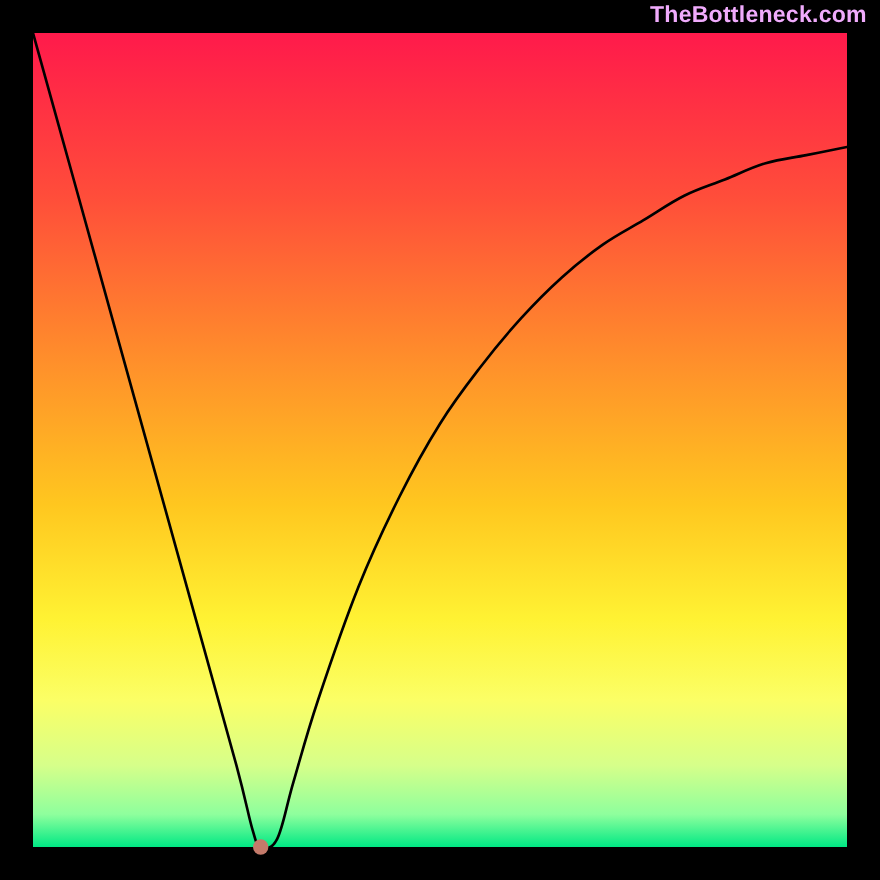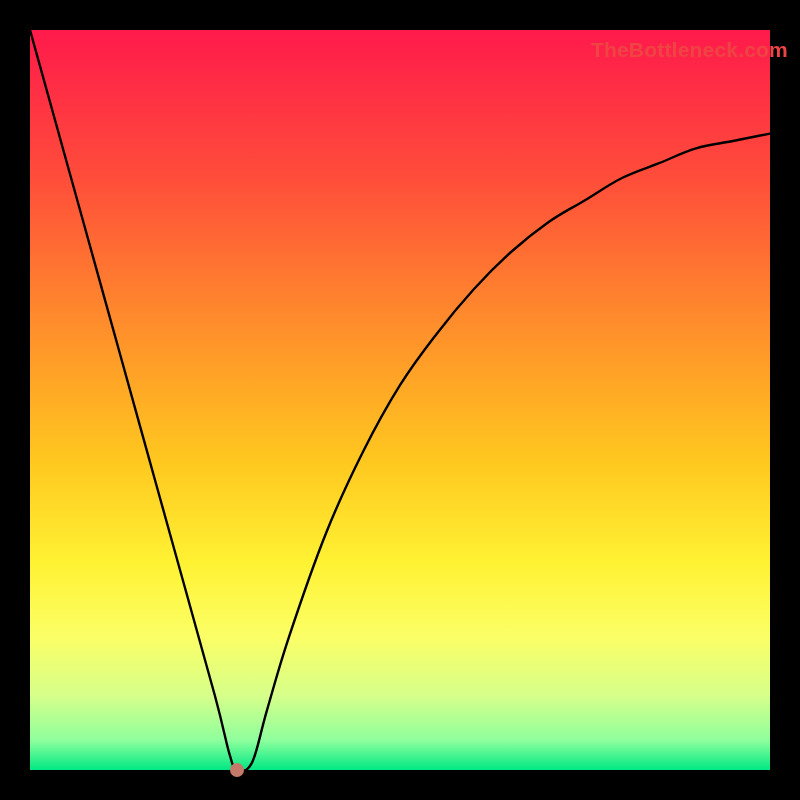--- a/index.html
+++ b/index.html
@@ -14,26 +14,25 @@
   .frame {
     position: relative;
     width: 800px;
     height: 800px;
     background: #000;
   }
   .watermark {
     position: absolute;
     top: 2px;
     right: 12px;
-    color: #ef4444;
+    color: #f0abfc;
     font-size: 21px;
     font-weight: 600;
     letter-spacing: 0.2px;
     z-index: 5;
-    margin-top: 36px;
   }
   .plot {
     position: absolute;
     left: 30px;
     top: 30px;
     width: 740px;
     height: 740px;
   }
   .gradient {
     position: absolute;

